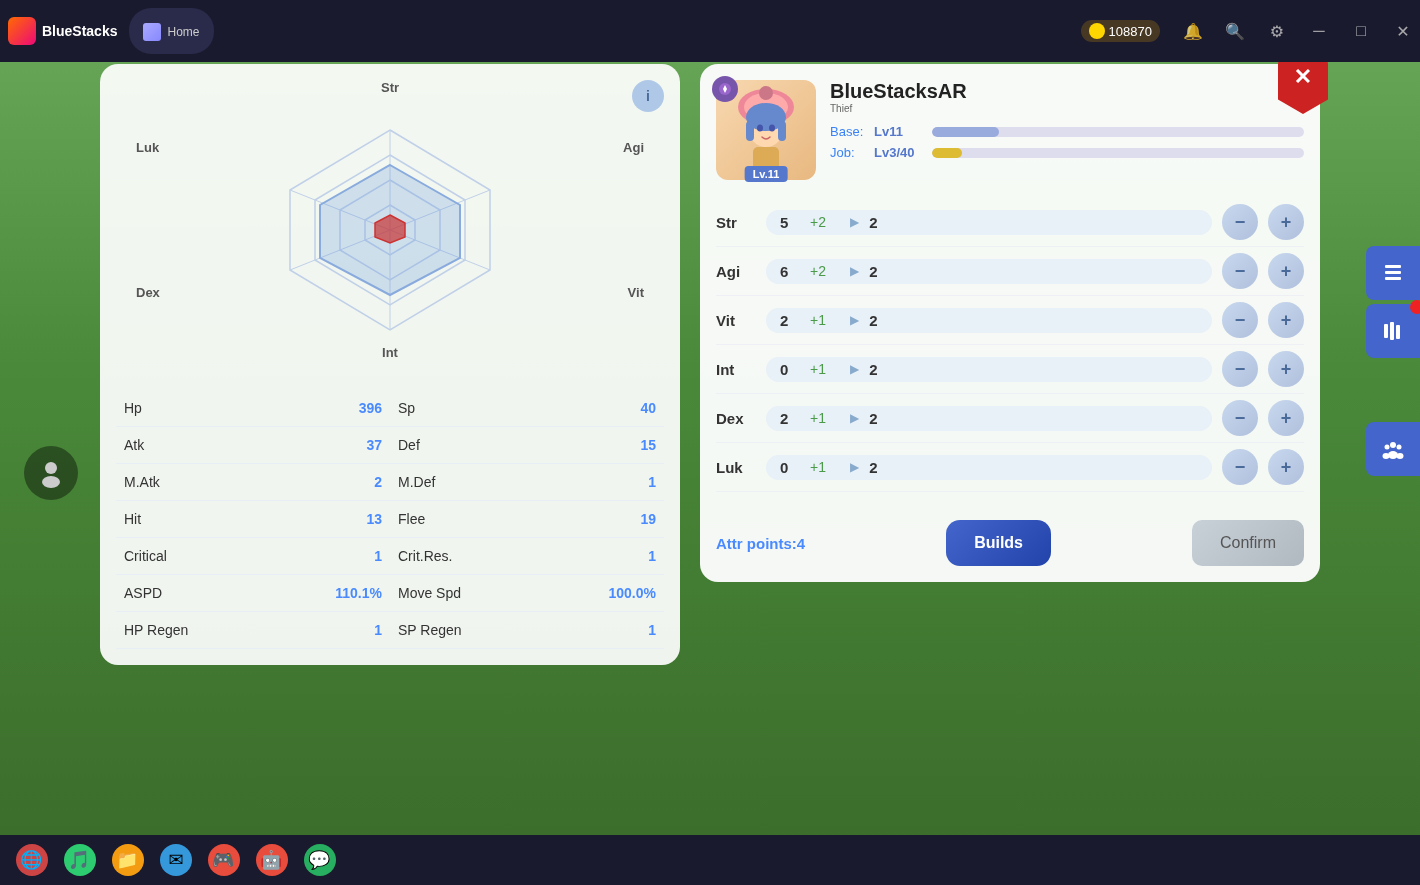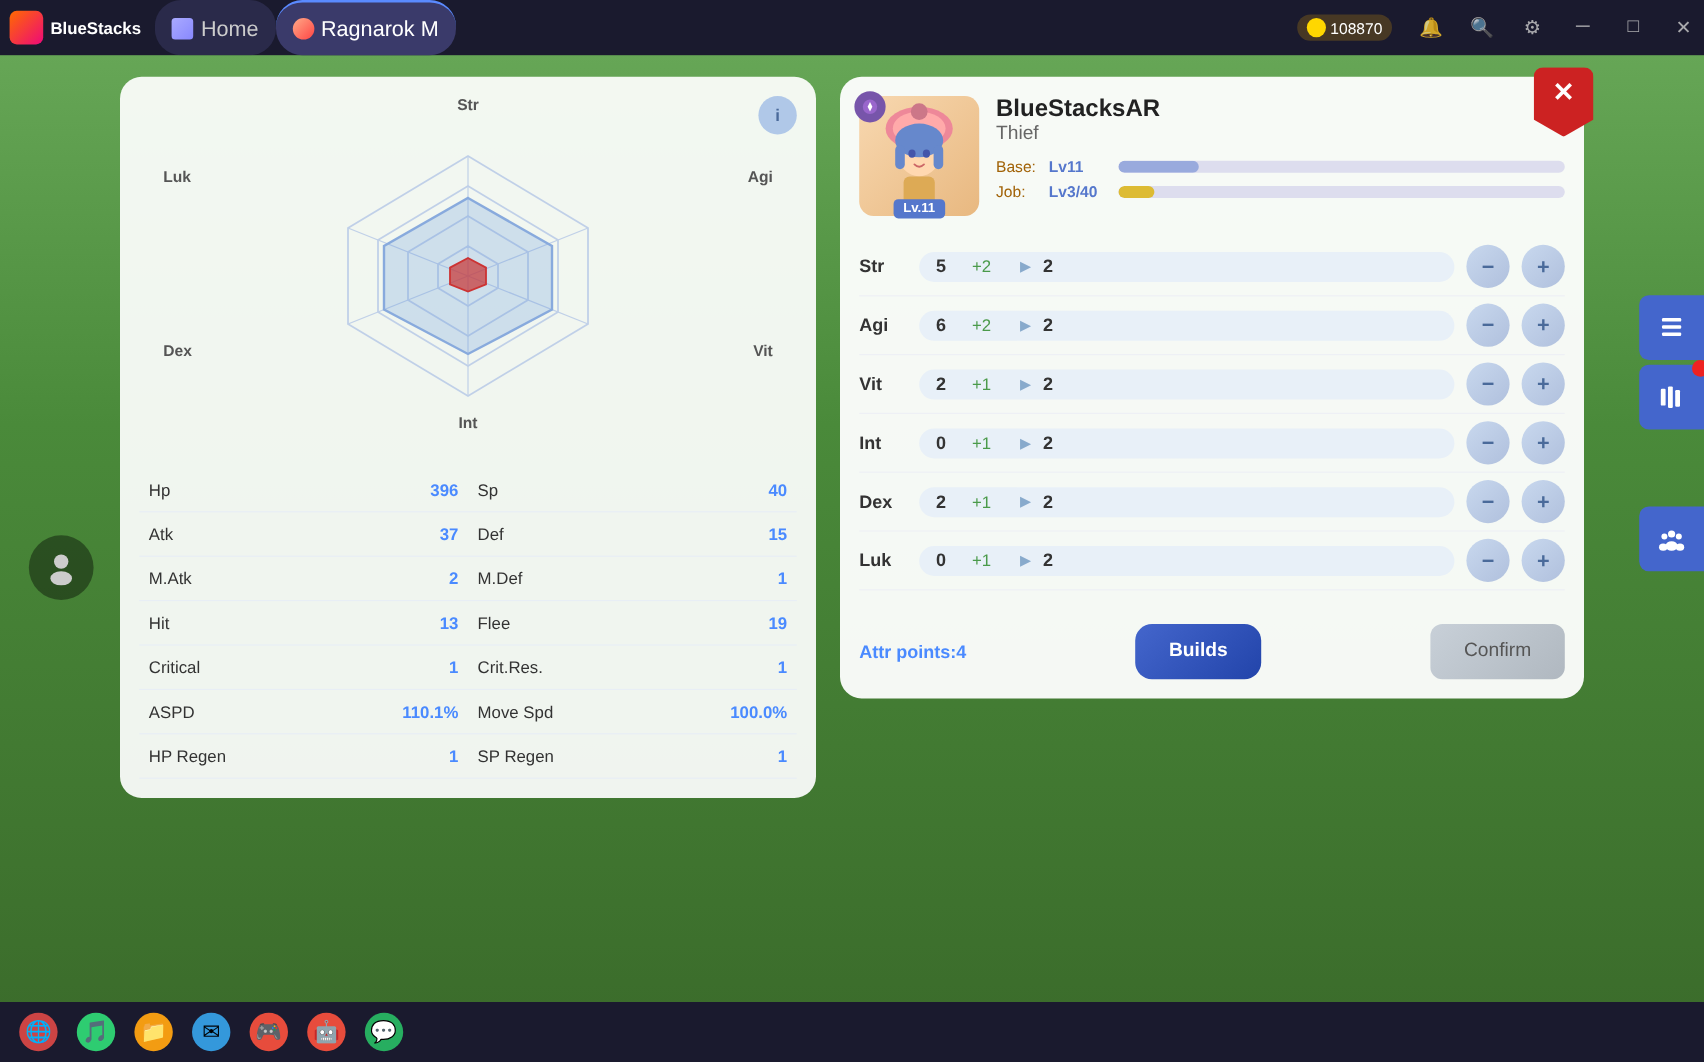--- a/index.html
+++ b/index.html
@@ -17,21 +17,21 @@
       position: absolute;
       inset: 0;
       background: linear-gradient(180deg, #6aaa5a 0%, #4a8a3a 40%, #3a6a2a 100%);
       z-index: 0;
     }
 
     
     .taskbar {
       position: absolute;
       top: 0; left: 0; right: 0;
-      height: 46px;
+      height: 62px;
       background: #1a1a2e;
       display: flex;
       align-items: center;
       z-index: 100;
       padding: 0 8px;
     }
     .taskbar-logo {
       display: flex;
       align-items: center;
       gap: 6px;
@@ -46,21 +46,21 @@
       background: linear-gradient(135deg, #ff6a00, #ee0979);
       border-radius: 6px;
     }
     .tab {
       display: flex;
       align-items: center;
       height: 46px;
       padding: 0 14px;
       background: #2a2a4a;
       color: #ccc;
-      font-size: 18px;
+      font-size: 12px;
       gap: 6px;
       border-top: 2px solid transparent;
       cursor: pointer;
       border-radius: 22px;
     }
     .tab.active {
       background: #3a3a6a;
       color: white;
       border-top-color: #5a8aff;
     }
@@ -250,33 +250,33 @@
     .char-info {
       flex: 1;
     }
     .char-name {
       font-size: 20px;
       font-weight: bold;
       color: #222;
       margin-bottom: 0;
     }
     .char-class {
-      font-size: 16px;
+      font-size: 10px;
       color: #666;
       margin-bottom: 10px;
     }
     .xp-row {
       display: flex;
       align-items: center;
       gap: 8px;
       margin-bottom: 6px;
     }
     .xp-label {
       font-size: 13px;
-      color: #a16207;
+      color: #3b82f6;
       min-width: 36px;
     }
     .xp-value {
       font-size: 13px;
       color: #5577cc;
       font-weight: bold;
       min-width: 50px;
     }
     .xp-bar-bg {
       flex: 1;
@@ -473,24 +473,20 @@
 
 <div class="taskbar">
   <div class="taskbar-logo">
     <div class="logo-icon"></div>
     <span>BlueStacks</span>
   </div>
   <div class="tab">
     <div class="tab-icon-home"></div>
     <span>Home</span>
   </div>
-  <div class="tab active">
-    <div class="tab-icon-rag"></div>
-    <span>Ragnarok M</span>
-  </div>
   <div class="taskbar-right">
     <div class="coin-badge">
       <div class="coin-circle"></div>
       <span>108870</span>
     </div>
     <div class="taskbar-icon">🔔</div>
     <div class="taskbar-icon">🔍</div>
     <div class="taskbar-icon">⚙</div>
     <div class="taskbar-icon">─</div>
     <div class="taskbar-icon">□</div>

